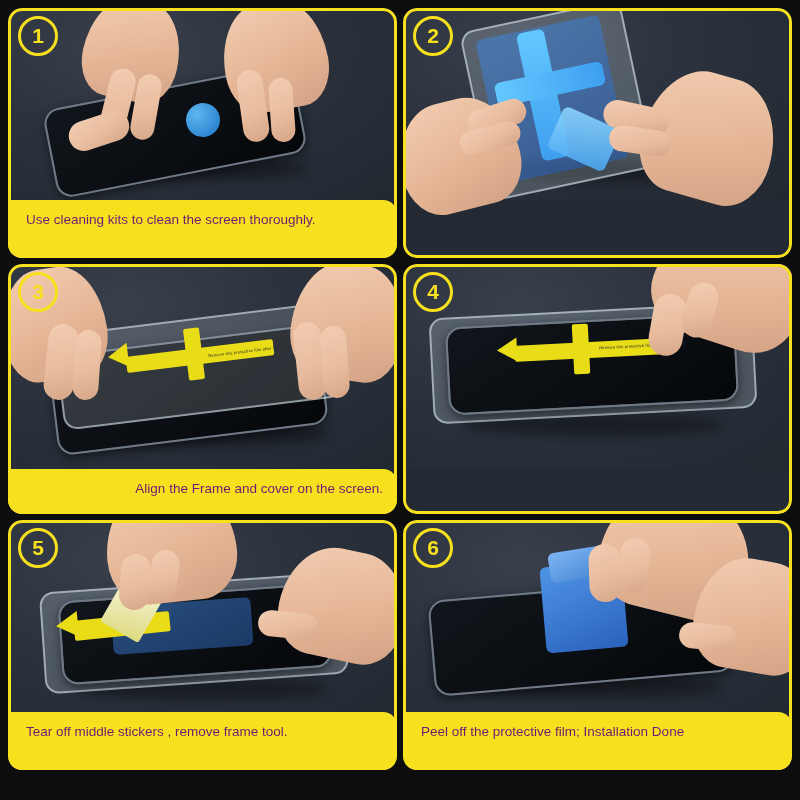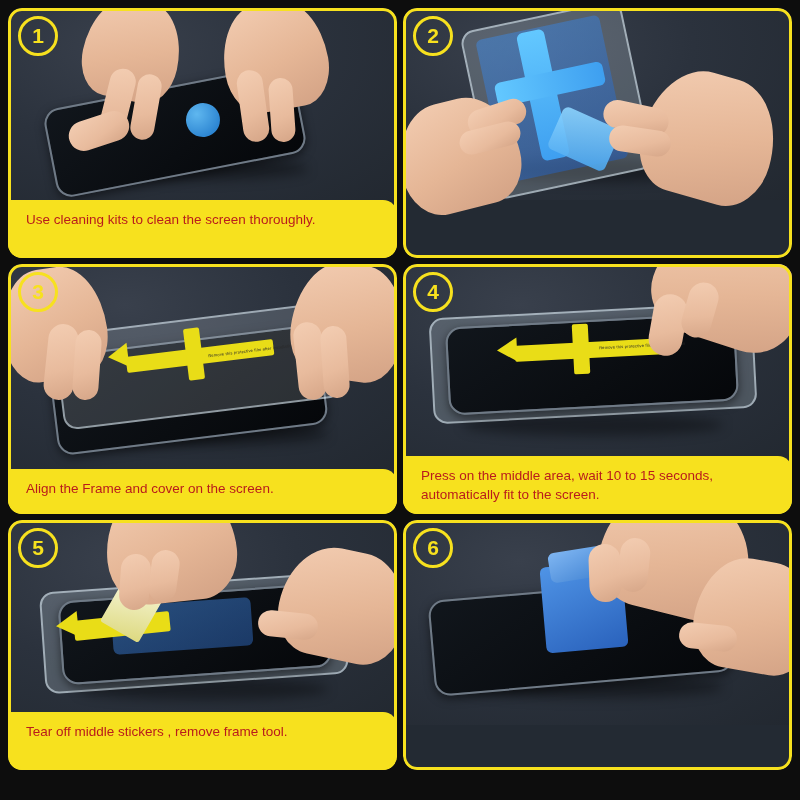--- a/index.html
+++ b/index.html
@@ -42,29 +42,29 @@
     background:
       radial-gradient(ellipse at 30% 20%, #39404c 0%, #2b323d 45%, #222830 100%);
   }
   .photo.tall { height: 205px; }
 
   
   .caption {
     position: absolute;
     left: 0; right: 0; bottom: 0;
     background: #f7e11e;
-    color: #b91c1c;
+    color: #701a75;
     font-size: 13.5px;
     line-height: 19px;
     padding: 10px 14px 12px 18px;
     box-sizing: border-box;
     border-top-right-radius: 14px;
     border-top-left-radius: 0;
   }
-  .caption.h1 { height: 58px; }
+  .caption.h1 { height: 58px; text-align: right; }
   .caption.h2 { height: 58px; }
 
   
   .frame {
     position: absolute;
     inset: 0;
     border: 3px solid #f7e11e;
     border-radius: 14px;
     pointer-events: none;
     box-sizing: border-box;
@@ -240,21 +240,20 @@
         <div class="yellow-arrow-bar" style="left:112px; top:78px; width:150px; height:16px; transform:rotate(-3deg);"></div>
         <div class="yellow-arrow-bar" style="left:170px; top:60px; width:16px; height:50px; transform:rotate(-3deg);"></div>
         <div class="arrow-head" style="left:94px; top:74px; border-top:12px solid transparent; border-bottom:12px solid transparent; border-right:20px solid #e9dd17; transform:rotate(-3deg);"></div>
         <div class="tiny-text" style="left:196px; top:79px; transform:rotate(-3deg);">Remove this protective film after installation</div>
 
         <div class="hand" style="left:250px; top:-30px; width:150px; height:110px; transform:rotate(18deg);"></div>
         <div class="finger" style="left:248px; top:30px; width:34px; height:62px; transform:rotate(10deg);"></div>
         <div class="finger" style="left:282px; top:18px; width:30px; height:56px; transform:rotate(16deg);"></div>
       </div>
       <div class="badge">4</div>
-      <div class="caption h2">Press on the middle area, wait 10 to 15 seconds, automatically fit to the screen.</div>
       <div class="frame"></div>
     </div>
 
     <div class="panel">
       <div class="photo tall">
         <div class="shadow" style="left:70px; top:158px; width:250px; height:22px;"></div>
 
         <div class="tray" style="left:34px; top:62px; width:300px; height:98px; transform:rotate(-4deg);"></div>
         <div class="phone" style="left:52px; top:72px; width:266px; height:80px; transform:rotate(-4deg);"></div>
         <div class="bluefilm" style="left:104px; top:82px; width:140px; height:48px; transform:rotate(-4deg); opacity:.55; background:linear-gradient(160deg,#3d7fd0,#2a5fae);"></div>
@@ -285,17 +284,18 @@
         <div class="bluefilm" style="left:146px; top:28px; width:74px; height:30px; transform:rotate(-9deg); background:linear-gradient(160deg,#7fb6f2,#3d7fd0);"></div>
 
         <div class="hand" style="left:198px; top:-26px; width:150px; height:120px; transform:rotate(14deg);"></div>
         <div class="finger" style="left:186px; top:24px; width:32px; height:58px; transform:rotate(-2deg);"></div>
         <div class="finger" style="left:216px; top:18px; width:30px; height:54px; transform:rotate(6deg);"></div>
 
         <div class="hand" style="left:292px; top:40px; width:120px; height:112px; transform:rotate(10deg);"></div>
         <div class="finger" style="left:276px; top:104px; width:58px; height:26px; transform:rotate(6deg);"></div>
       </div>
       <div class="badge">6</div>
+      <div class="caption h2">Peel off the protective film; Installation Done</div>
       <div class="frame"></div>
     </div>
 
   </div>
 </div>
 
 </body></html>

